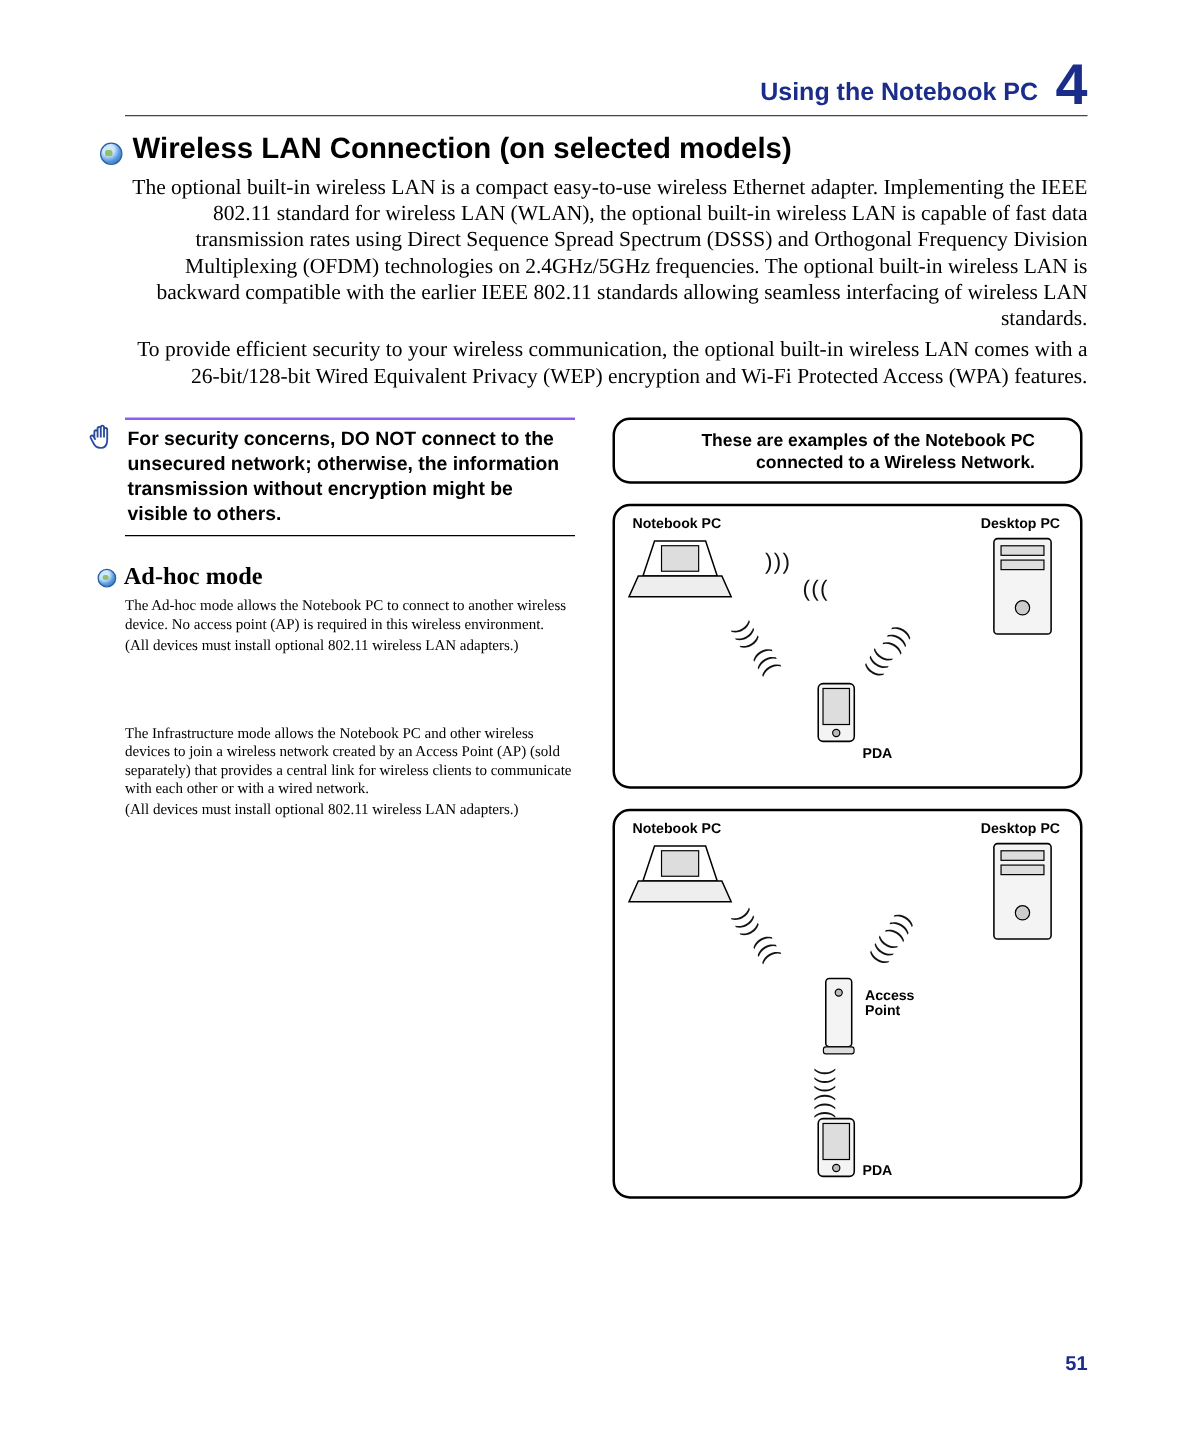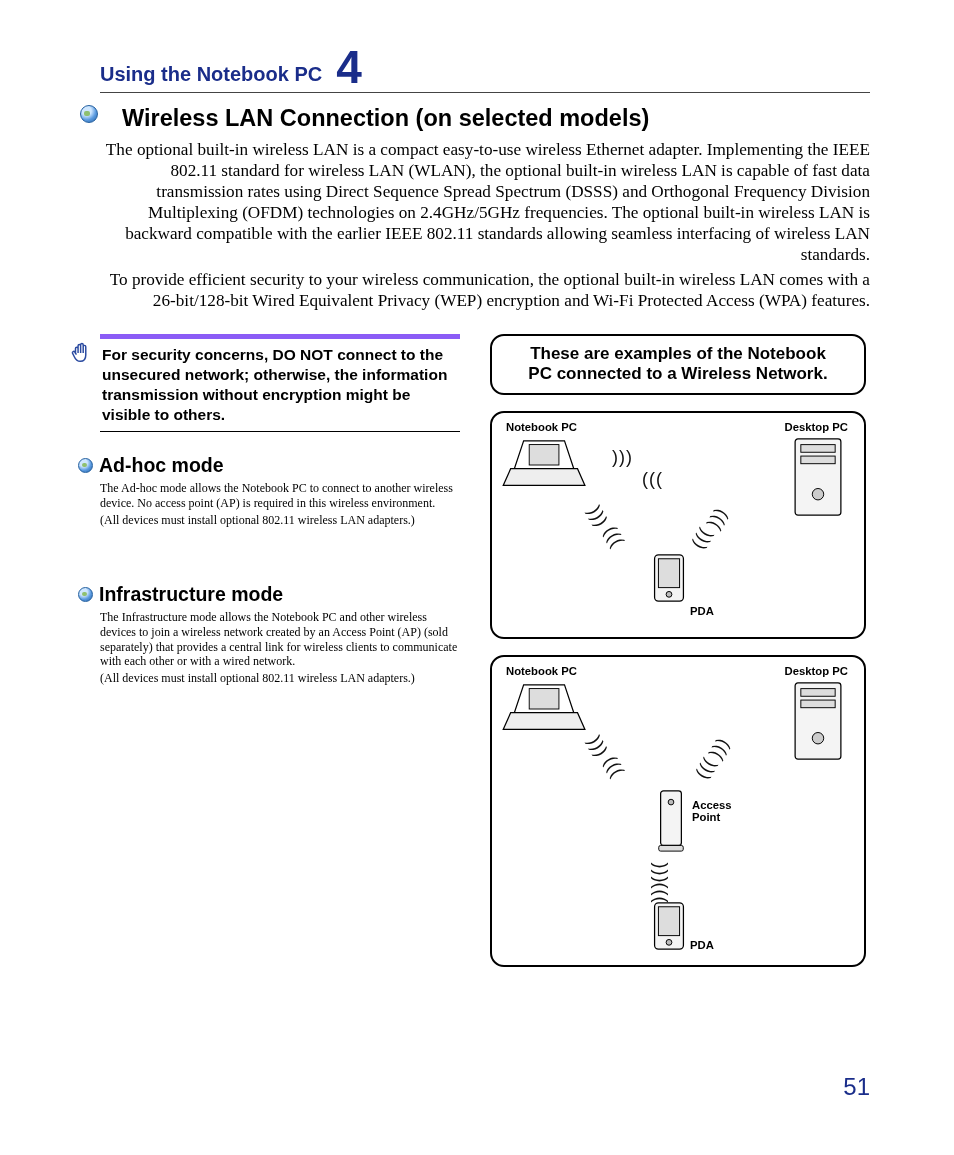--- a/index.html
+++ b/index.html
@@ -11,20 +11,21 @@
     font-family: "Times New Roman", Times, serif;
     color: #000;
     position: relative;
   }
   .page {
     padding: 44px 84px 0 100px;
   }
   .header-row {
     display: flex;
     align-items: flex-end;
+    justify-content: flex-end;
     border-bottom: 1px solid #444;
     padding-bottom: 2px;
     margin-bottom: 12px;
   }
   .header-title {
     font-family: Arial, Helvetica, sans-serif;
     font-weight: bold;
     color: #1a2d8a;
     font-size: 20px;
     margin-right: 14px;
@@ -32,22 +33,22 @@
   }
   .chapter-number {
     font-family: Arial, Helvetica, sans-serif;
     font-weight: 900;
     color: #1a2d8a;
     font-size: 46px;
     line-height: 1;
   }
   .main-heading {
     display: flex;
-    align-items: flex-start;
-    gap: 24px;
+    align-items: flex-end;
+    gap: 8px;
     margin: 4px 0 8px -20px;
   }
   .main-heading h1 {
     font-family: Arial, Helvetica, sans-serif;
     font-weight: bold;
     font-size: 23.5px;
     margin: 0;
   }
   .globe-icon-lg {
     width: 18px; height: 18px;
@@ -68,21 +69,21 @@
     text-align: right;
   }
   .two-col {
     display: flex;
     gap: 26px;
     margin-top: 22px;
   }
   .left-col { width: 360px; flex: none; }
   .right-col { flex: 1; }
   .warning-box {
-    border-top: 5px solid #8b5cf6;
+    border-top: 2px solid #8b5cf6;
     border-bottom: 1px solid #000;
     padding: 6px 6px 6px 2px;
     font-family: Arial, Helvetica, sans-serif;
     font-weight: bold;
     font-size: 15.5px;
     line-height: 1.3;
     margin-bottom: 22px;
     position: relative;
   }
   .hand-icon {
@@ -91,45 +92,45 @@
     width: 22px; height: 26px;
     color:#2a4aa0;
   }
   .sub-heading {
     display: flex;
     align-items: center;
     gap: 6px;
     margin: 0 0 4px -22px;
   }
   .sub-heading h2 {
-    font-family: Liberation Sans, sans-serif;
+    font-family: Liberation Serif, serif;
     font-weight: bold;
     font-size: 19.5px;
     margin: 0;
   }
   .globe-icon-sm {
     width: 15px; height: 15px;
     border-radius: 50%;
     background: radial-gradient(circle at 35% 30%, #cfe7ff 0 30%, #5a9ae0 60%, #2460a0 100%);
     border: 1px solid #2460a0;
     flex:none;position:relative;
   }
   .globe-icon-sm::after{
     content:"";position:absolute;left:3px;top:4px;width:5px;height:4px;background:#8fc070;border-radius:2px;
   }
   .section-block { margin-bottom: 56px; }
   .section-block p { margin: 0 0 2px 0; font-size: 12px; line-height: 1.22; }
   .diagram-caption-box {
     border: 2px solid #000;
     border-radius: 14px;
-    padding: 8px 26px;
-    text-align: center;
-    font-family: Arial, Helvetica, sans-serif;
-    font-weight: bold;
-    font-size: 17px;
+    padding: 8px 36px;
+    text-align: right;
+    font-family: Arial, Helvetica, sans-serif;
+    font-weight: bold;
+    font-size: 14px;
     line-height: 1.2;
     margin: 0 4px 14px 4px;
   }
   .diagram-box {
     border: 2px solid #000;
     border-radius: 14px;
     padding: 2px 14px 10px 14px;
     margin: 16px 4px 16px 4px;
     position: relative;
     height: 228px;
@@ -146,23 +147,23 @@
   .laptop { width: 86px; height: 52px; }
   .tower  { width: 56px; height: 82px; }
   .pda    { width: 34px; height: 50px; }
   .ap     { width: 30px; height: 66px; }
   .wave   { position:absolute; font-family: Arial; letter-spacing:-2px; color:#111; }
   .page-number {
     position: absolute;
     right: 84px;
     bottom: 54px;
     font-family: Arial, Helvetica, sans-serif;
-    font-weight: normal;
+    font-weight: bold;
     color: #1a2d8a;
-    font-size: 24px;
+    font-size: 16px;
   }
 </style>
 </head>
 <body>
 
 <div class="page">
 
   <div class="header-row">
     <div class="header-title">Using the Notebook PC</div>
     <div class="chapter-number">4</div>
@@ -189,24 +190,20 @@
       <div class="section-block">
         <div class="sub-heading">
           <span class="globe-icon-sm"></span>
           <h2>Ad-hoc mode</h2>
         </div>
         <p>The Ad-hoc mode allows the Notebook PC to connect to another wireless device. No access point (AP) is required in this wireless environment.</p>
         <p>(All devices must install optional 802.11 wireless LAN adapters.)</p>
       </div>
 
       <div class="section-block">
-        <div class="sub-heading">
-          <span class="globe-icon-sm"></span>
-          <h2>Infrastructure mode</h2>
-        </div>
         <p>The Infrastructure mode allows the Notebook PC and other wireless devices to join a wireless network created by an Access Point (AP) (sold separately) that provides a central link for wireless clients to communicate with each other or with a wired network.</p>
         <p>(All devices must install optional 802.11 wireless LAN adapters.)</p>
       </div>
 
     </div>
 
     <div class="right-col">
 
       <div class="diagram-caption-box">These are examples of the Notebook PC connected to a Wireless Network.</div>
 

